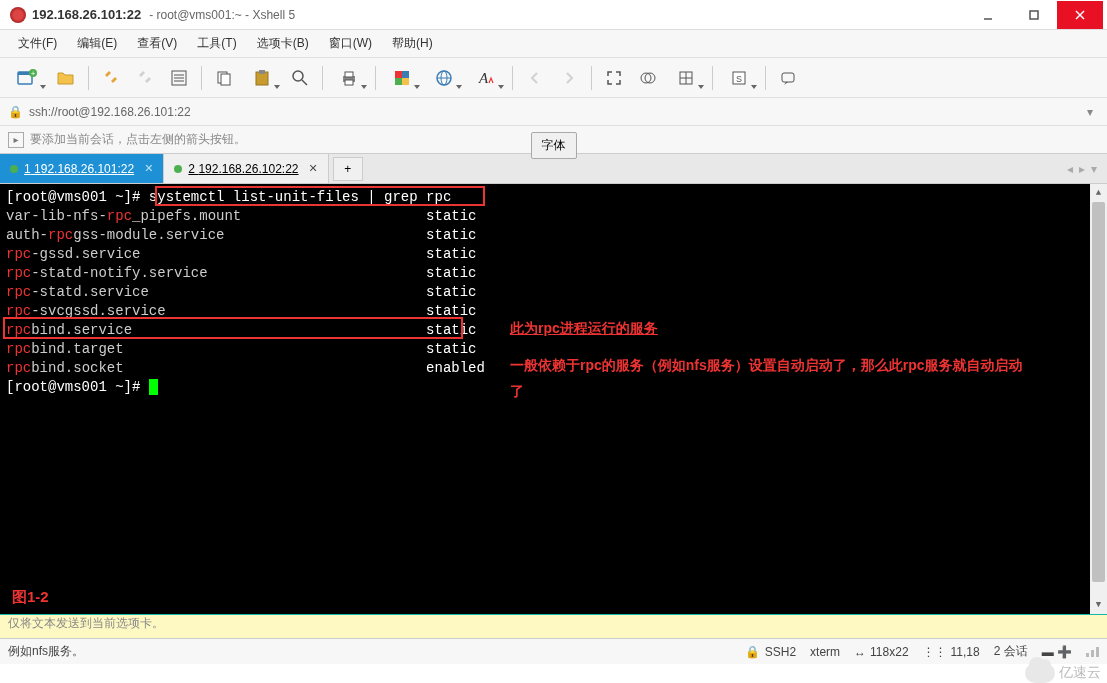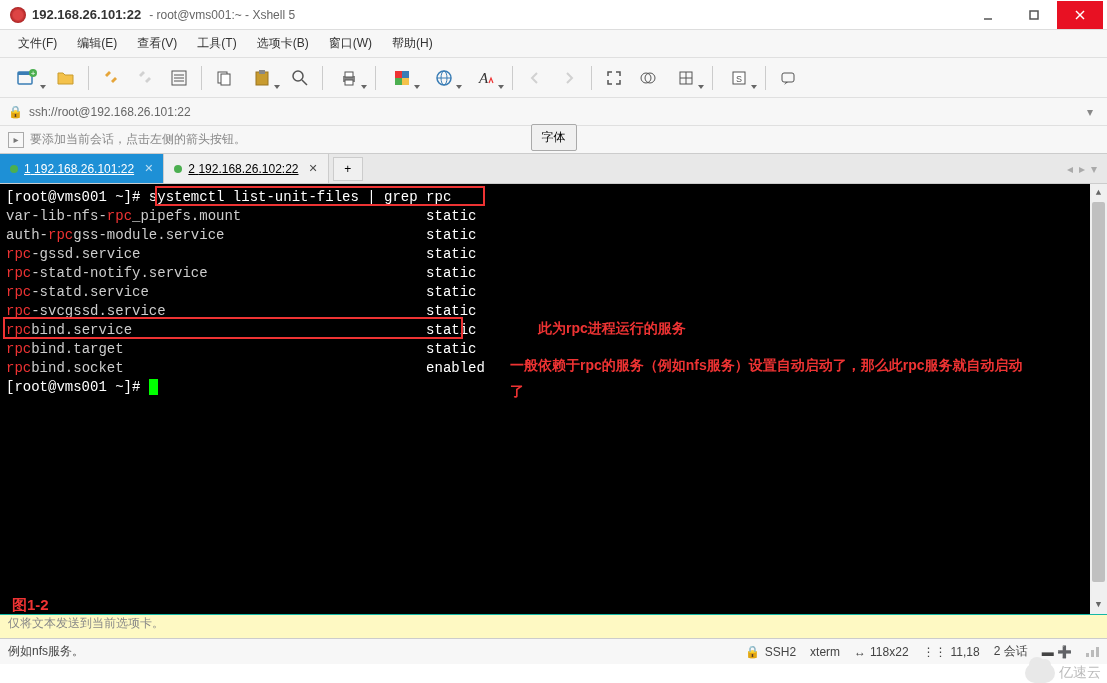--- a/index.html
+++ b/index.html
@@ -25,21 +25,21 @@
 .toolbar .tbtn.wide { width: 40px; }
 .toolbar .tbtn.disabled { opacity: 0.4; cursor: default; }
 .toolbar .sep { width: 1px; height: 24px; background: #ccc; margin: 0 4px; }
 .toolbar .dd-arrow { position: absolute; right: 2px; bottom: 4px; width: 0; height: 0; border-left: 3px solid transparent; border-right: 3px solid transparent; border-top: 4px solid #666; }
 
 
 .addressbar { height: 28px; display: flex; align-items: center; padding: 0 8px; background: #f7f7f7; border-bottom: 1px solid #e0e0e0; position: relative; }
 .addressbar .lock { color: #888; margin-right: 6px; font-size: 12px; }
 .addressbar .url { color: #666; flex: 1; }
 .addressbar .dd { color: #888; padding: 0 6px; cursor: pointer; }
-.font-btn { position: absolute; left: 50%; transform: translateX(-50%); top: 26px; padding: 4px 10px; border: 1px solid #aaa; background: #f0f0f0; border-radius: 2px; cursor: pointer; z-index: 5; }
+.font-btn { position: absolute; left: 50%; transform: translateX(-50%); top: 34px; padding: 4px 10px; border: 1px solid #aaa; background: #f0f0f0; border-radius: 2px; cursor: pointer; z-index: 5; }
 
 
 .hintbar { height: 28px; display: flex; align-items: center; padding: 0 8px; background: #f7f7f7; border-bottom: 1px solid #ccc; color: #888; gap: 6px; }
 .hintbar .arrow-box { width: 16px; height: 16px; border: 1px solid #aaa; display: flex; align-items: center; justify-content: center; font-size: 10px; color: #777; cursor: pointer; }
 
 
 .tabstrip { height: 30px; background: #e8e8e8; display: flex; align-items: stretch; border-bottom: 1px solid #ccc; position: relative; }
 .tabstrip .tab { display: flex; align-items: center; padding: 0 10px; border-right: 1px solid #ccc; background: #f0f0f0; gap: 6px; cursor: pointer; position: relative; }
 .tabstrip .tab.active { background: #1e90d6; color: #fff; }
 .tabstrip .tab .dot { width: 8px; height: 8px; border-radius: 50%; background: #4caf50; }
@@ -52,23 +52,23 @@
 .terminal { background: #000; color: #ccc; font-family: "Consolas","Courier New", monospace; font-size: 14px; line-height: 19px; padding: 4px 6px; height: 430px; position: relative; overflow: hidden; }
 .terminal .row { white-space: pre; }
 .terminal .prompt { color: #fff; }
 .terminal .cmd-hl { background: transparent; color: #fff; }
 .terminal .rpc { color: #e33; }
 .terminal .state { color: #fff; }
 .terminal .cursor { display: inline-block; width: 9px; height: 16px; background: #0f0; vertical-align: text-bottom; }
 .terminal .redbox-cmd { position: absolute; border: 2px solid #e33; left: 155px; top: 2px; width: 330px; height: 20px; pointer-events: none; }
 .terminal .redbox-row { position: absolute; border: 2px solid #e33; left: 3px; top: 133px; width: 460px; height: 22px; pointer-events: none; }
 .terminal .annot { position: absolute; color: #e33; font-family: "Microsoft YaHei", sans-serif; font-size: 14px; font-weight: bold; }
-.terminal .annot1 { left: 538px; top: 135px; }
+.terminal .annot1 { left: 510px; top: 135px; text-decoration: underline; }
 .terminal .annot2 { left: 510px; top: 168px; width: 520px; line-height: 26px; }
-.terminal .fig-label { position: absolute; left: 12px; bottom: 0; color: #e33; font-family: "Microsoft YaHei", sans-serif; font-size: 15px; font-weight: bold; }
+.terminal .fig-label { position: absolute; left: 12px; bottom: 8px; color: #e33; font-family: "Microsoft YaHei", sans-serif; font-size: 15px; font-weight: bold; }
 .terminal .scrollbar { position: absolute; right: 0; top: 0; bottom: 0; width: 17px; background: #f0f0f0; }
 .terminal .scrollbar .thumb { position: absolute; left: 2px; right: 2px; top: 18px; height: 380px; background: #c0c0c0; border-radius: 2px; }
 .terminal .scrollbar .arr { position: absolute; left: 0; right: 0; height: 18px; display: flex; align-items: center; justify-content: center; color: #666; font-size: 9px; }
 .terminal .scrollbar .arr.up { top: 0; }
 .terminal .scrollbar .arr.down { bottom: 0; }
 
 
 .sendbar { height: 24px; border-top: 1px solid #14b8a6; background: #fef9c3; display: flex; align-items: flex-start; padding: 0 8px; color: #888; }
 
 

